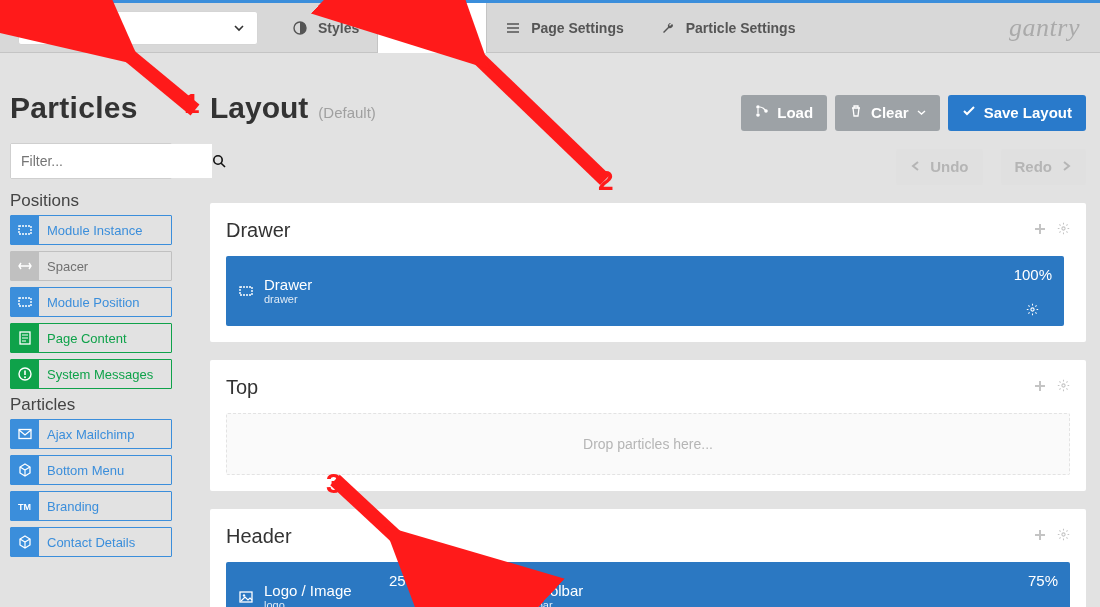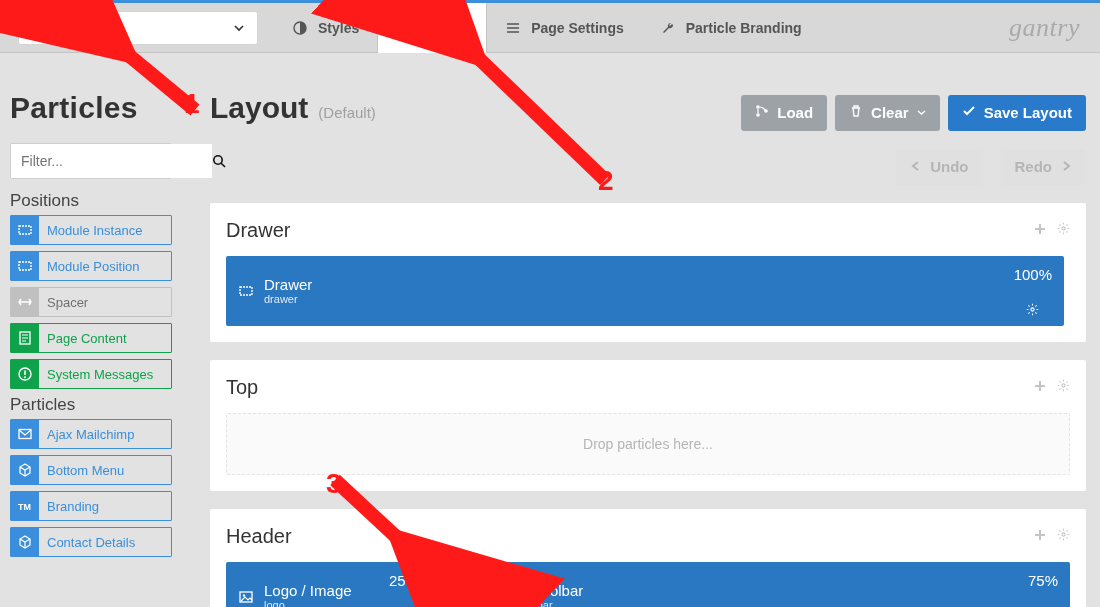--- a/index.html
+++ b/index.html
@@ -104,21 +104,21 @@
           </svg>
       </span>
       <span>Page Settings</span>
     </div>
     <div class="nav-tab">
       <span class="ticon">
         <svg width="16" height="16" viewBox="0 0 16 16">
             <path d="M13 5a3 3 0 01-4 3L4 13l-1-1 5-5a3 3 0 013-4l-2 2 1 1 2-2z" fill="#555"></path>
           </svg>
       </span>
-      <span>Particle Branding</span>
+      <span>Particle Settings</span>
     </div>
   </div>
   <div class="brand">gantry</div>
 </div>
 
 <div class="content">
   <div class="sidebar">
     <h1>Particles</h1>
     <div class="filter-wrap">
       <input type="text" placeholder="Filter..." style="">
@@ -133,35 +133,35 @@
     <div class="group-label">Positions</div>
     <div id="positions-list">
         <div class="pill blue">
           <span class="pi">
             <svg width="16" height="16" viewBox="0 0 16 16">
               <rect x="2" y="4" width="12" height="8" fill="none" stroke="#fff" stroke-width="1.4" stroke-dasharray="2 1"></rect>
             </svg>
           </span>
           <span class="plabel">Module Instance</span>
         </div>
+        <div class="pill gray">
+          <span class="pi">
+            <svg width="16" height="16" viewBox="0 0 16 16">
+              <path d="M2 8h12M4 5l-2 3 2 3M12 5l2 3-2 3" fill="none" stroke="#fff" stroke-width="1.4"></path>
+            </svg>
+          </span>
+          <span class="plabel">Spacer</span>
+        </div>
         <div class="pill blue">
           <span class="pi">
             <svg width="16" height="16" viewBox="0 0 16 16">
               <rect x="2" y="4" width="12" height="8" fill="none" stroke="#fff" stroke-width="1.4" stroke-dasharray="2 1"></rect>
             </svg>
           </span>
           <span class="plabel">Module Position</span>
-        </div>
-        <div class="pill gray">
-          <span class="pi">
-            <svg width="16" height="16" viewBox="0 0 16 16">
-              <path d="M2 8h12M4 5l-2 3 2 3M12 5l2 3-2 3" fill="none" stroke="#fff" stroke-width="1.4"></path>
-            </svg>
-          </span>
-          <span class="plabel">Spacer</span>
         </div>
         <div class="pill green">
           <span class="pi">
             <svg width="16" height="16" viewBox="0 0 16 16">
               <rect x="3" y="2" width="10" height="12" fill="none" stroke="#fff" stroke-width="1.3"></rect>
               <line x1="5" y1="5" x2="11" y2="5" stroke="#fff"></line>
               <line x1="5" y1="8" x2="11" y2="8" stroke="#fff"></line>
               <line x1="5" y1="11" x2="9" y2="11" stroke="#fff"></line>
             </svg>
           </span>

